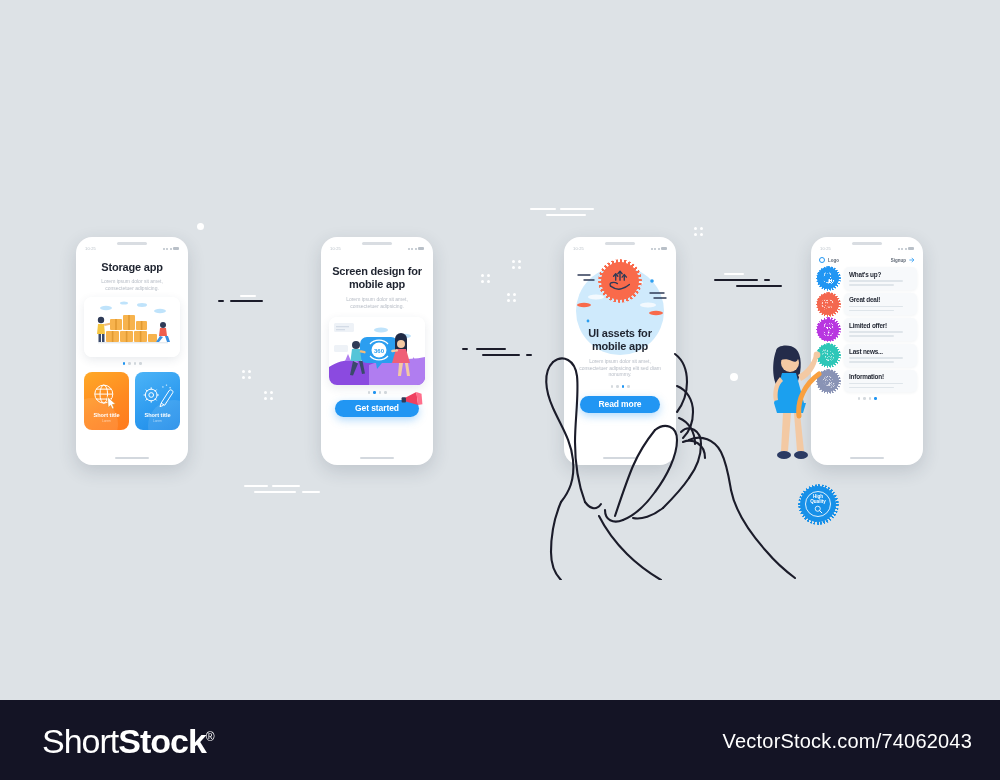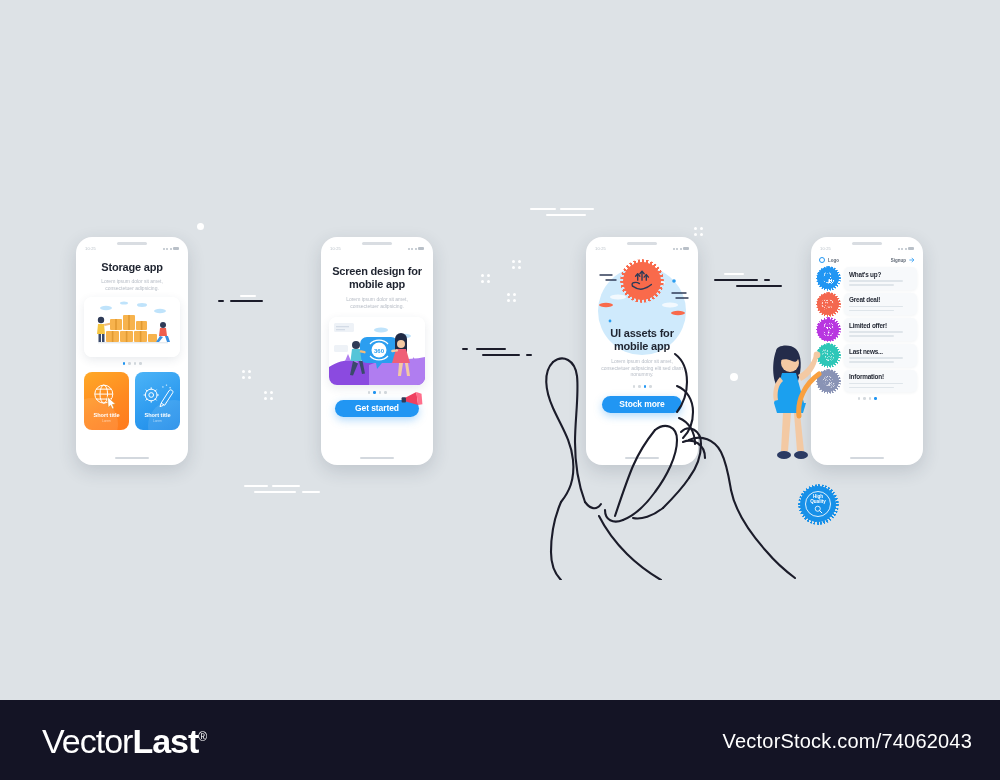--- a/index.html
+++ b/index.html
@@ -429,21 +429,21 @@
         <svg viewBox="0 0 30 22" width="26" height="20" style="position:absolute;right:-6px;top:-11px;">
           <path d="M6 10 L20 3 L22 18 L8 14z" fill="#ef4060"></path>
           <path d="M20 3 L26 5 L27 17 L22 18z" fill="#ff6f8c"></path>
           <rect x="3" y="9" width="5" height="6" rx="1" fill="#2f3b57"></rect>
         </svg>
       </div>
     </div>
     <div class="homebar"></div>
   </div>
 
-  <div class="phone" style="left:586px;top:237px;">
+  <div class="phone" style="left:564px;top:237px;">
     <div class="notch"></div>
     <div class="statusbar">
       <span>10:25</span>
       <span class="sb-icons">
           <i></i>
           <i></i>
           <i></i>
           <i class="batt"></i>
         </span>
     </div>
@@ -498,21 +498,21 @@
 
       <div class="dots" style="margin-top:7px;position:relative;">
         <i></i>
           <i></i>
           <i class="on"></i>
           <i></i>
       </div>
 
       <div style="margin:8px 16px 0;position:relative;">
         <div class="btn-pill" style="height:17px;font-size:8.5px;">
-          <span>Stock more</span>
+          <span>Read more</span>
         </div>
       </div>
     </div>
     <div class="homebar"></div>
   </div>
 
   <div class="phone" style="left:811px;top:237px;">
     <div class="notch"></div>
     <div class="statusbar">
       <span>10:25</span>
@@ -685,18 +685,18 @@
         <svg width="9" height="9" viewBox="0 0 12 12" style="margin-top:.5px;">
           <circle cx="5" cy="5" r="3.4" fill="none" stroke="#fff" stroke-width="1.1"></circle>
           <line x1="7.6" y1="7.6" x2="10.5" y2="10.5" stroke="#fff" stroke-width="1.3" stroke-linecap="round"></line>
         </svg>
       </div>
     </div>
   </div>
 
   <div id="footer">
     <div id="wm-logo">
-      <span class="thin">Vector</span><span class="bold">Last</span><sup>®</sup>
+      <span class="thin">Short</span><span class="bold">Stock</span><sup>®</sup>
     </div>
     <div id="wm-url">VectorStock.com/74062043</div>
   </div>
 
 </div>
 
 </body></html>

